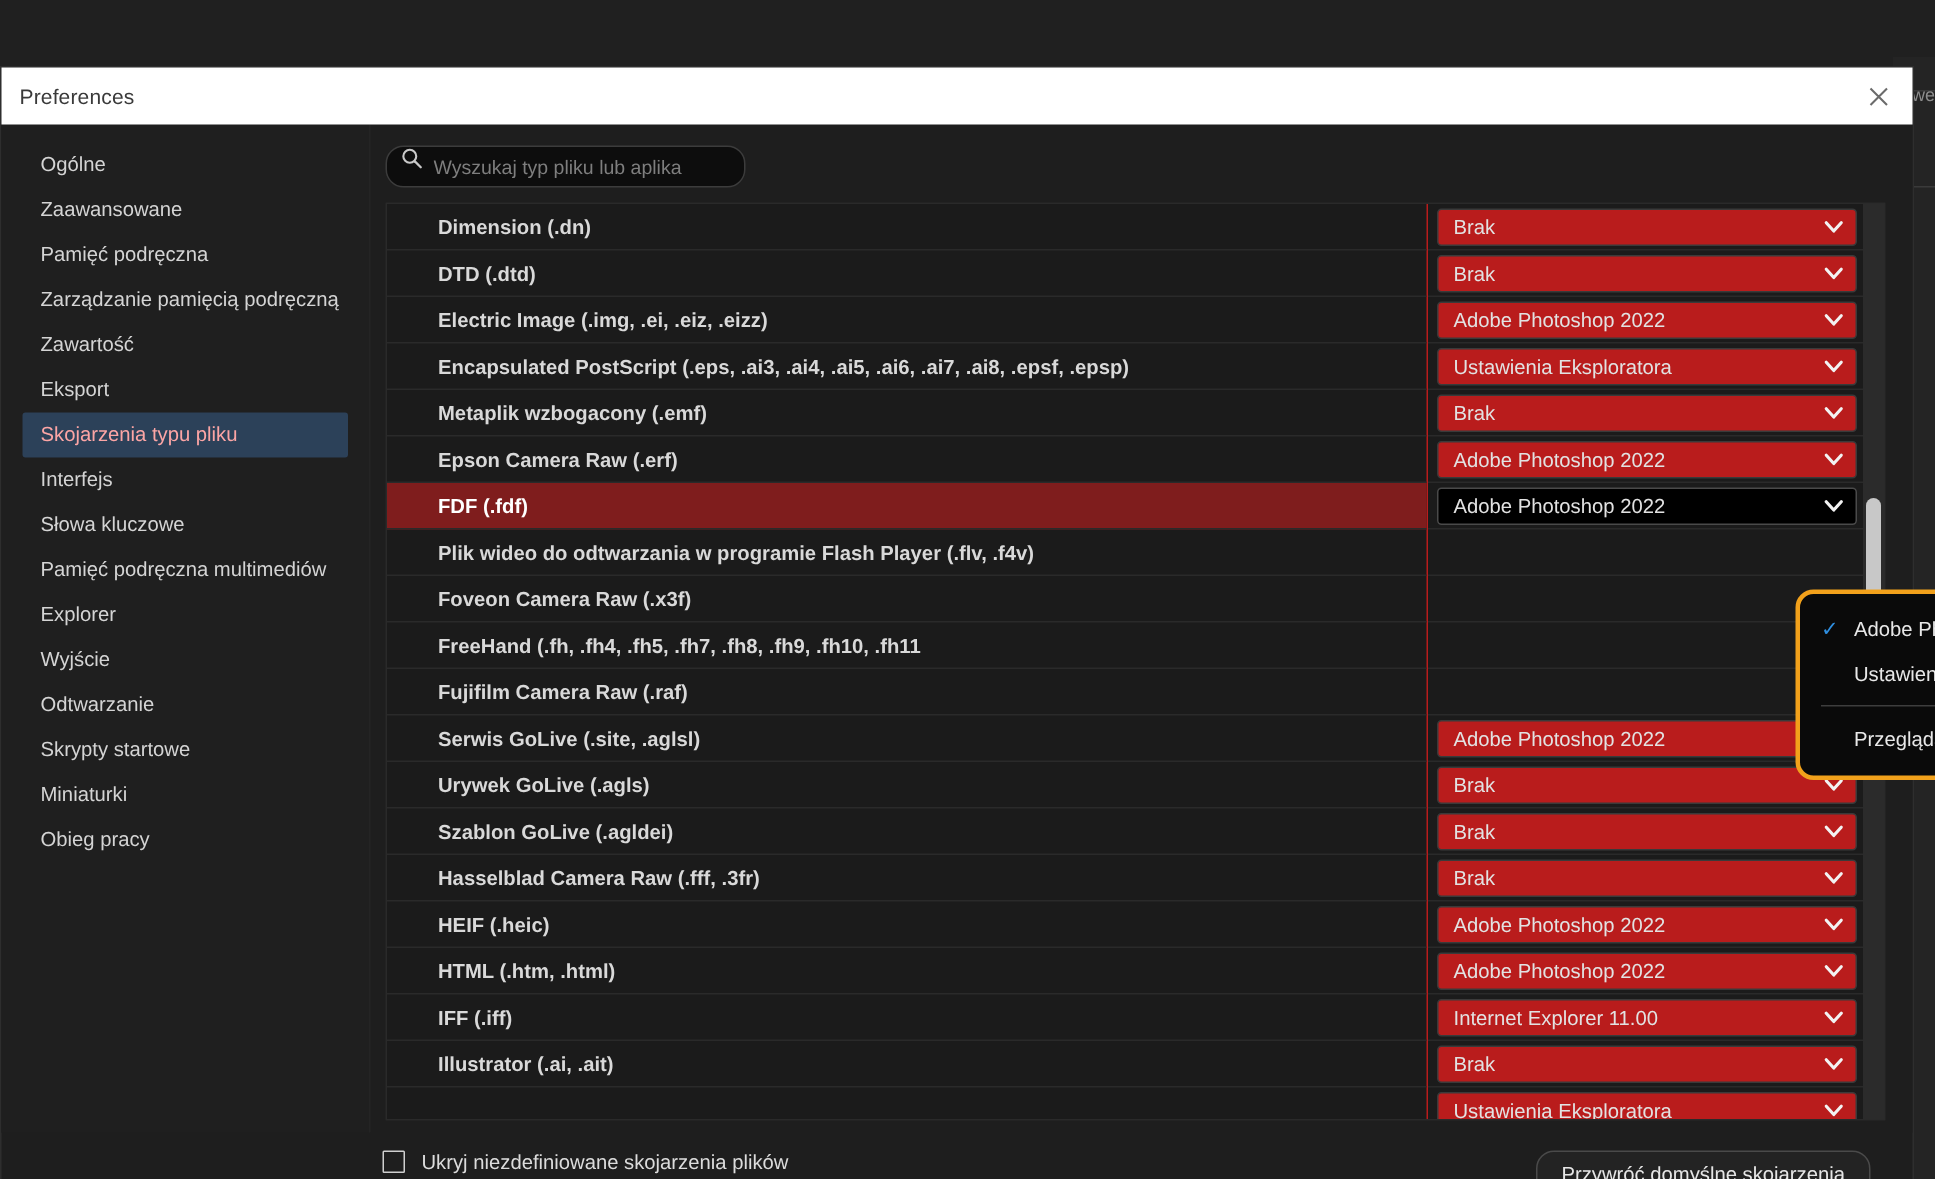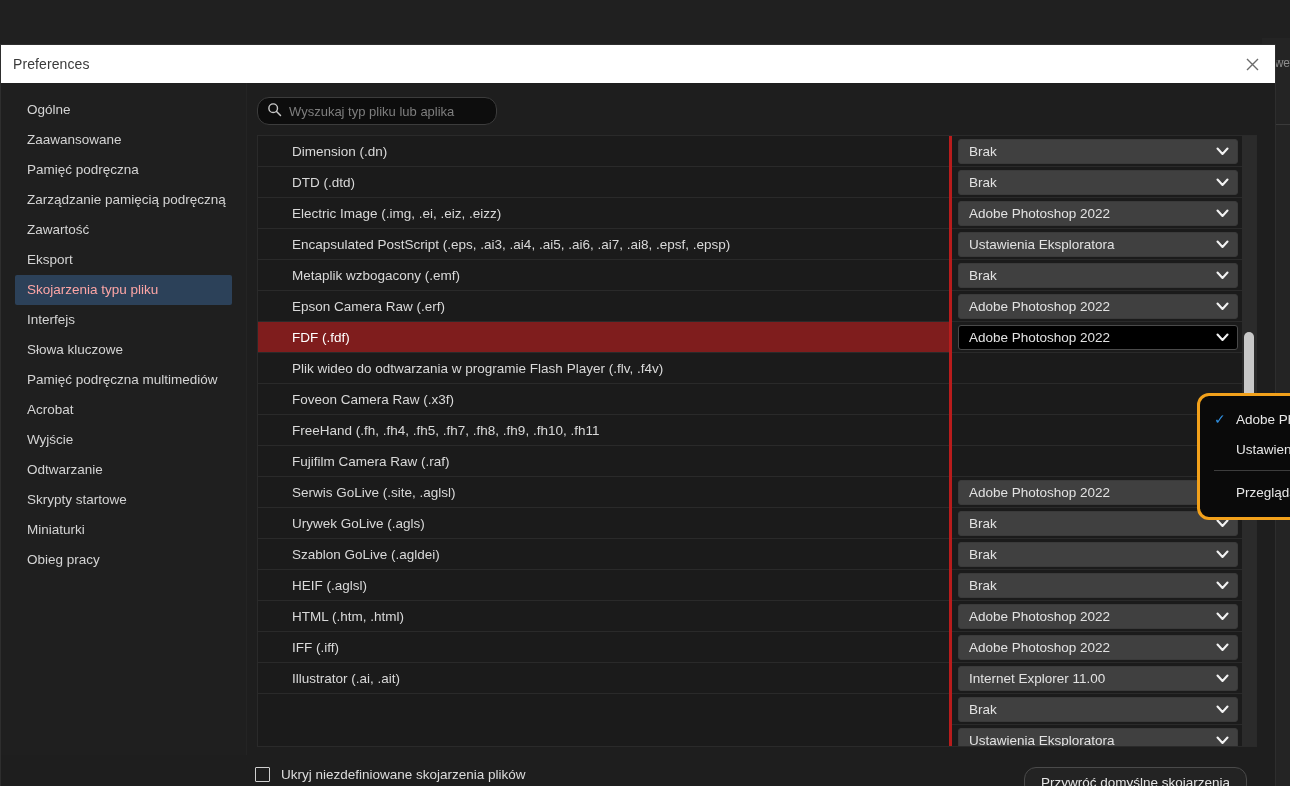--- a/index.html
+++ b/index.html
@@ -49,52 +49,52 @@
   }
   .side-item.sel { background: #2c4159; color: #fca5a5; }
 
   
   .pane { flex: 1; position: relative; padding: 0 18px 0 10px; min-width: 0; }
 
   .searchwrap { padding: 14px 0 10px 0; }
   .search {
     width: 240px; height: 28px; background: #0d0d0d;
     border: 1px solid #3c3c3c; border-radius: 12px;
-    display: flex; align-items: center; gap: 7px; padding: 0 9px;
+    display: flex; gap: 7px; padding: 0 9px;
   }
   .search input {
     background: transparent; border: 0; outline: none;
     color: #d2d2d2; font-size: 13px; font-family: "Liberation Sans", sans-serif;
     width: 100%; padding: 0;
   }
   .search input::placeholder { color: #7e7e7e; }
 
   .listarea {
     position: relative; height: 612px;
     display: flex; border: 1px solid #2a2a2a; background: #1b1b1b;
     overflow: hidden;
   }
-  .col-left { width: 694px; flex: 0 0 694px; border-right: 3px solid #b91c1c; }
+  .col-left { width: 694px; flex: 0 0 694px; border-right: 1px solid #b91c1c; font-weight: bold; }
   .col-right { flex: 1; position: relative; }
   .scrollgutter { width: 14px; flex: 0 0 14px; background: #2b2b2b; position: relative; }
   .scrollthumb { position: absolute; left: 2px; width: 10px; background: #c8c8c8; border-radius: 5px; top: 196px; height: 112px; }
 
   .row {
     height: 31px; display: flex; align-items: center;
     border-bottom: 1px solid #2a2a2a; padding-left: 34px;
     font-size: 13.5px; color: #d9d9d9; white-space: nowrap; overflow: hidden;
   }
   .row.sel { background: #7f1d1d; color: #ffffff; }
 
   .vrow {
     height: 31px; display: flex; align-items: center;
     border-bottom: 1px solid #2a2a2a; padding: 0 4px 0 6px;
   }
   .combo {
-    flex: 1; height: 25px; background: #404040; border: 1px solid #3a3a3a;
+    flex: 1; height: 25px; background: #b91c1c; border: 1px solid #3a3a3a;
     border-radius: 3px; display: flex; align-items: center;
     padding: 0 8px 0 10px; font-size: 13.5px; color: #e2e2e2;
     justify-content: space-between; white-space: nowrap; overflow: hidden;
   }
   .combo.active { background: #000; border-color: #4a4a4a; }
   .chev { flex: 0 0 auto; margin-left: 8px; }
 
   
   .popup {
     position: absolute; left: 950px; top: 310px; width: 340px;
@@ -157,21 +157,21 @@
           <div class="side-item"><span>Ogólne</span></div>
           <div class="side-item"><span>Zaawansowane</span></div>
           <div class="side-item"><span>Pamięć podręczna</span></div>
           <div class="side-item"><span>Zarządzanie pamięcią podręczną</span></div>
           <div class="side-item"><span>Zawartość</span></div>
           <div class="side-item"><span>Eksport</span></div>
           <div class="side-item sel"><span>Skojarzenia typu pliku</span></div>
           <div class="side-item"><span>Interfejs</span></div>
           <div class="side-item"><span>Słowa kluczowe</span></div>
           <div class="side-item"><span>Pamięć podręczna multimediów</span></div>
-          <div class="side-item"><span>Acrobat</span></div>
+          <div class="side-item"><span>Explorer</span></div>
           <div class="side-item"><span>Wyjście</span></div>
           <div class="side-item"><span>Odtwarzanie</span></div>
           <div class="side-item"><span>Skrypty startowe</span></div>
           <div class="side-item"><span>Miniaturki</span></div>
           <div class="side-item"><span>Obieg pracy</span></div>
         </div>
 
       <div class="pane">
 
         <div class="searchwrap">
@@ -224,21 +224,24 @@
               <div class="row">
                 <span>Serwis GoLive (.site, .aglsl)</span>
               </div>
               <div class="row">
                 <span>Urywek GoLive (.agls)</span>
               </div>
               <div class="row">
                 <span>Szablon GoLive (.agldei)</span>
               </div>
               <div class="row">
-                <span>HEIF (.aglsl)</span>
+                <span>Hasselblad Camera Raw (.fff, .3fr)</span>
+              </div>
+              <div class="row">
+                <span>HEIF (.heic)</span>
               </div>
               <div class="row">
                 <span>HTML (.htm, .html)</span>
               </div>
               <div class="row">
                 <span>IFF (.iff)</span>
               </div>
               <div class="row">
                 <span>Illustrator (.ai, .ait)</span>
               </div>

